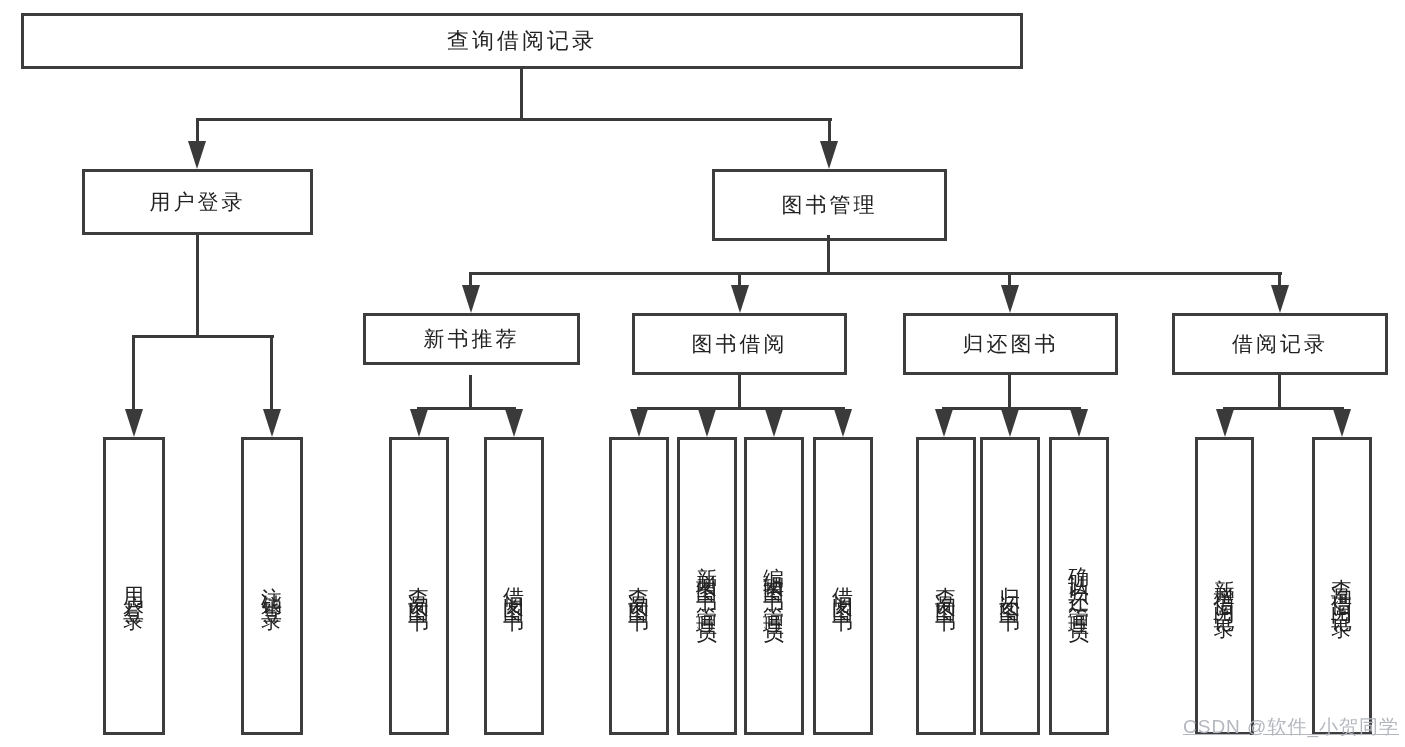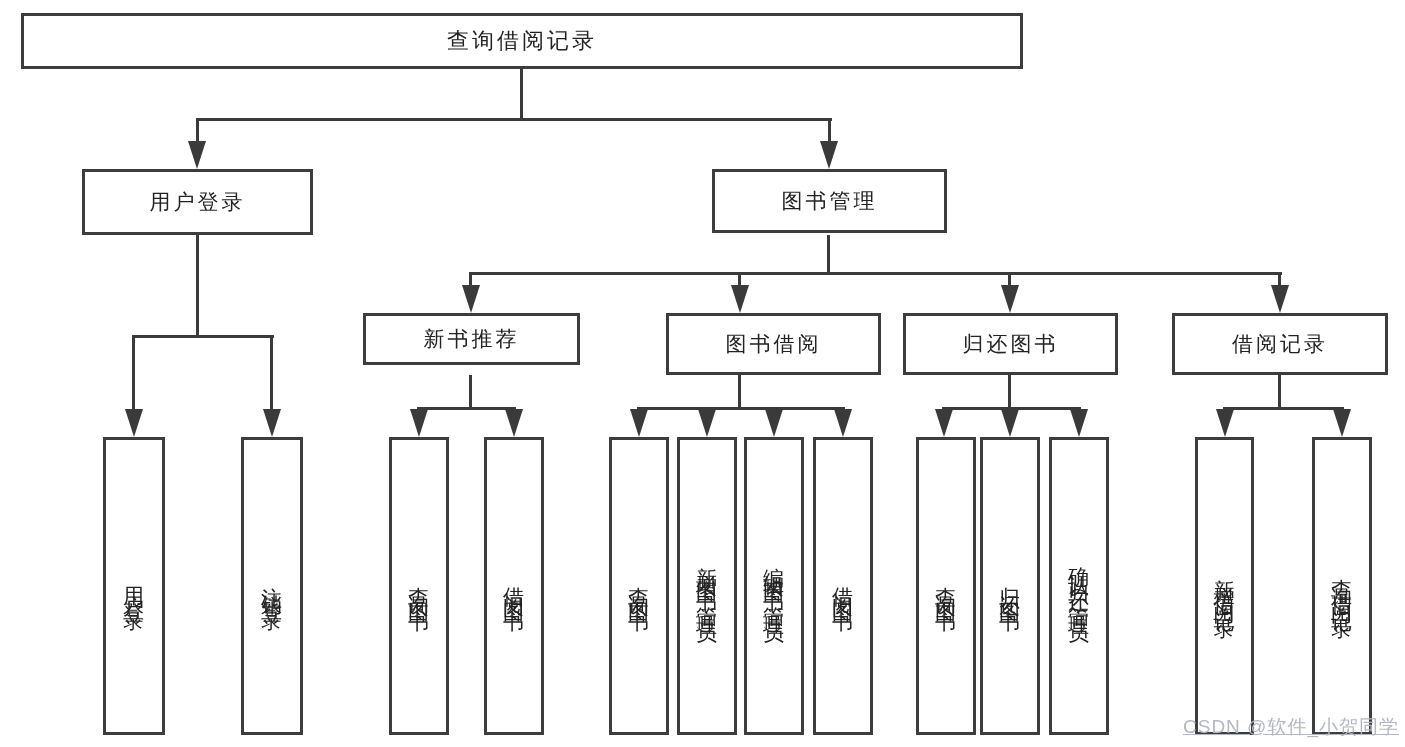--- a/index.html
+++ b/index.html
@@ -38,42 +38,42 @@
   <div class="box title" style="left:21px;top:13px;width:1002px;height:56px;">查询借阅记录</div>
 
   <div class="vl" style="left:520px;top:67px;height:53px;"></div>
   <div class="hl" style="left:196px;top:118px;width:636px;"></div>
   <div class="vl" style="left:196px;top:118px;height:28px;"></div>
   <div class="ar" style="left:188px;top:141px;"></div>
   <div class="vl" style="left:828px;top:118px;height:28px;"></div>
   <div class="ar" style="left:820px;top:141px;"></div>
 
   <div class="box" style="left:82px;top:169px;width:231px;height:66px;">用户登录</div>
-  <div class="box" style="left:712px;top:169px;width:235px;height:64px;">图书管理</div>
+  <div class="box" style="left:712px;top:169px;width:235px;height:72px;">图书管理</div>
 
   <div class="vl" style="left:196px;top:235px;height:102px;"></div>
   <div class="hl" style="left:132px;top:335px;width:142px;"></div>
   <div class="vl" style="left:132px;top:335px;height:76px;"></div>
   <div class="ar" style="left:125px;top:409px;"></div>
   <div class="vl" style="left:270px;top:335px;height:76px;"></div>
   <div class="ar" style="left:263px;top:409px;"></div>
 
   <div class="vl" style="left:827px;top:235px;height:39px;"></div>
   <div class="hl" style="left:469px;top:272px;width:813px;"></div>
   <div class="vl" style="left:469px;top:272px;height:18px;"></div>
   <div class="ar" style="left:462px;top:285px;"></div>
   <div class="vl" style="left:738px;top:272px;height:18px;"></div>
   <div class="ar" style="left:731px;top:285px;"></div>
   <div class="vl" style="left:1008px;top:272px;height:18px;"></div>
   <div class="ar" style="left:1001px;top:285px;"></div>
   <div class="vl" style="left:1278px;top:272px;height:18px;"></div>
   <div class="ar" style="left:1271px;top:285px;"></div>
 
   <div class="box" style="left:363px;top:313px;width:217px;height:52px;">新书推荐</div>
-  <div class="box" style="left:632px;top:313px;width:215px;height:62px;margin-left:34px;">图书借阅</div>
+  <div class="box" style="left:632px;top:313px;width:215px;height:62px;">图书借阅</div>
   <div class="box" style="left:903px;top:313px;width:215px;height:62px;">归还图书</div>
   <div class="box" style="left:1172px;top:313px;width:216px;height:62px;">借阅记录</div>
 
   <div class="vl" style="left:469px;top:375px;height:34px;"></div>
   <div class="hl" style="left:417px;top:407px;width:99px;"></div>
   <div class="vl" style="left:417px;top:407px;height:8px;"></div>
   <div class="ar" style="left:410px;top:409px;"></div>
   <div class="vl" style="left:512px;top:407px;height:8px;"></div>
   <div class="ar" style="left:505px;top:409px;"></div>
 

